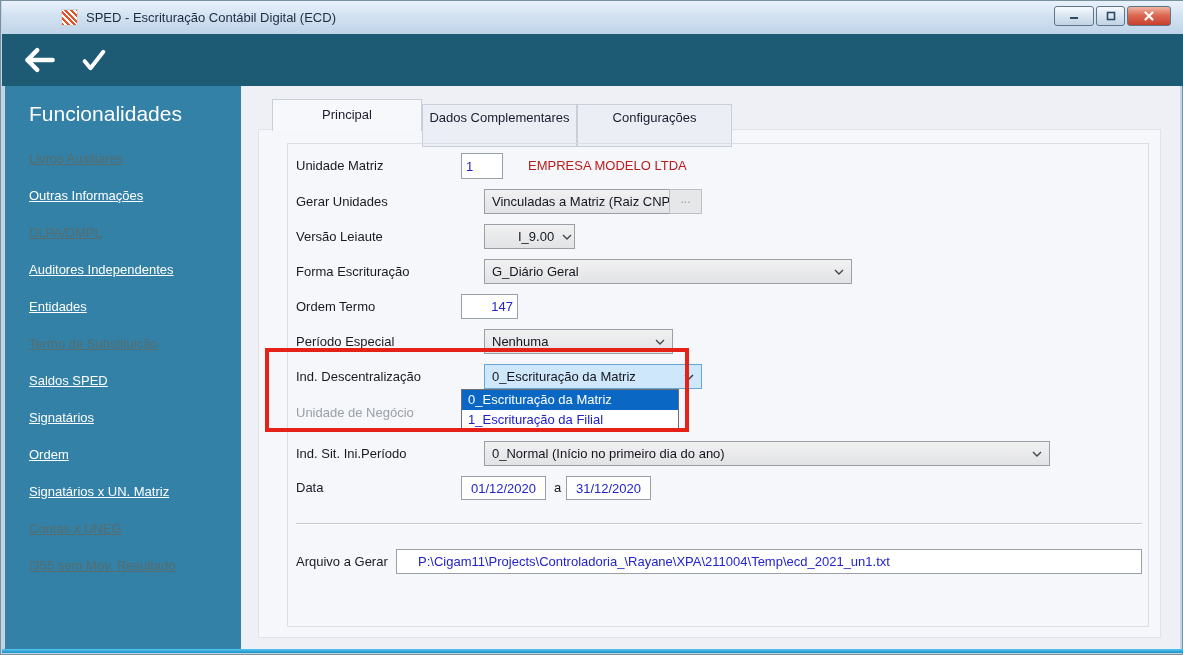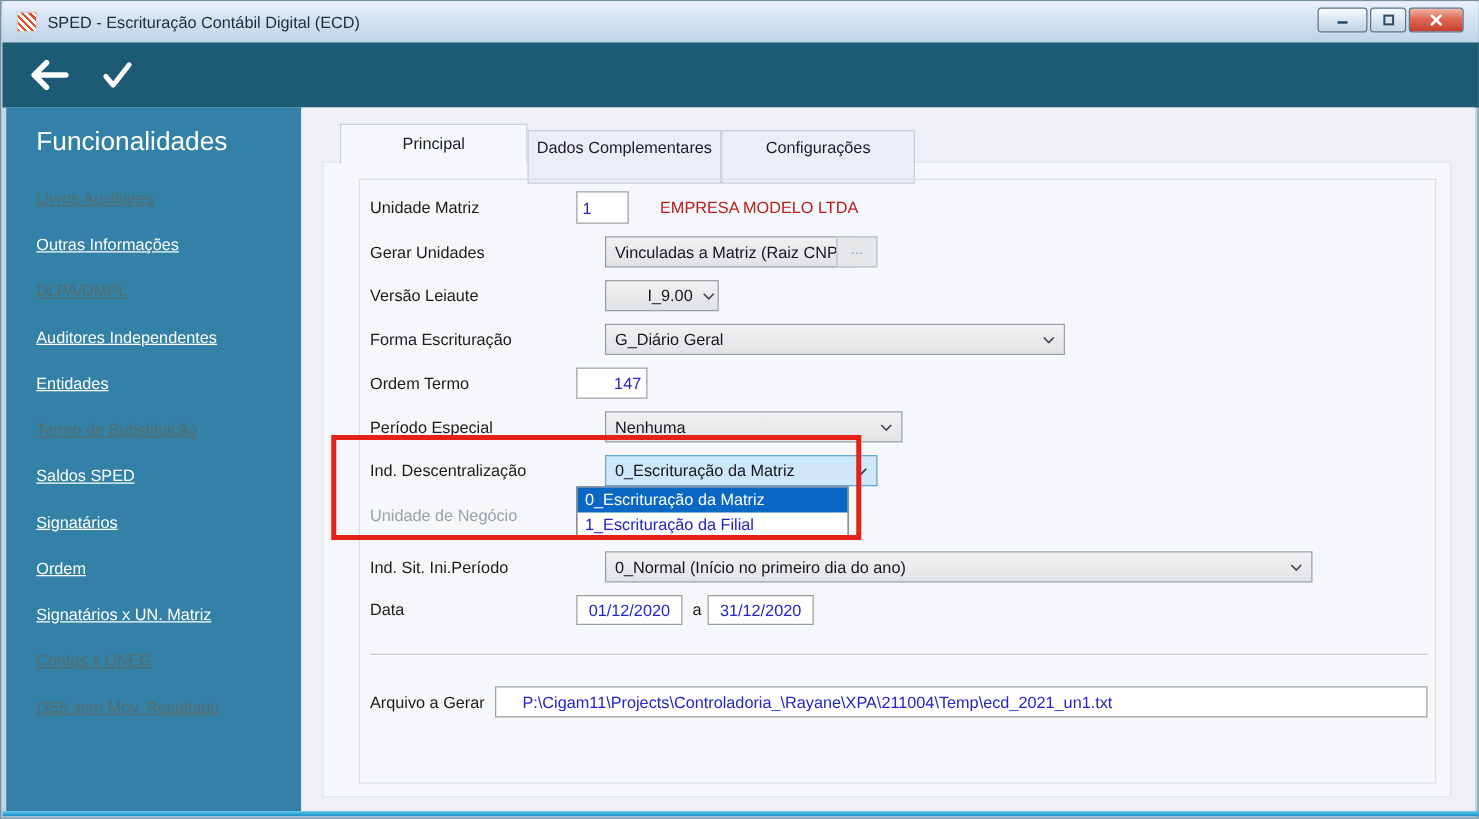--- a/index.html
+++ b/index.html
@@ -4,21 +4,21 @@
 <style>
   * { margin:0; padding:0; box-sizing:border-box; }
   html,body { width:1183px; height:655px; overflow:hidden;
     font-family:"Liberation Sans", sans-serif; }
   .window { position:absolute; inset:0; background:#c3d4e4;
     border:1px solid #77919f; }
 
   
   .titlebar { position:absolute; left:1px; top:0; width:1181px; height:33px;
     background:linear-gradient(#eaf2fb,#d3e2f2 45%,#bfd4e8);
-    display:flex; align-items:center; }
+    display:flex; align-items:center;padding-left:48px; }
   .app-icon { width:17px; height:17px; margin:0 8px 0 11px;
     background:repeating-linear-gradient(45deg,#e2542a 0 2px,#ffffff 2px 4px);
     border:1px solid #d0d4d8; }
   .title-text { font-size:13px; color:#1d2c3e; }
   .winbtns { position:absolute; right:12px; top:5px; display:flex; gap:2px; }
   .wbtn { height:20px; border:1px solid #5f7588; border-radius:3px;
     background:linear-gradient(#f6fafd,#dce7f2 45%,#c2d3e4);
     display:flex; align-items:center; justify-content:center;
     color:#2a4a66; font-size:11px; }
   .wbtn.min { width:40px; } .wbtn.max { width:29px; }
@@ -188,21 +188,21 @@
         <svg width="10" height="6" viewBox="0 0 10 6">
             <path d="M1 1 L5 5 L9 1" stroke="#44474c" stroke-width="1.4" fill="none"></path>
           </svg>
       </span>
     </div>
 
     <div class="flabel" style="top:208px;line-height:25px;">Ordem Termo</div>
     <input class="textbox" style="left: 220px; top: 208px; width: 57px; height: 25px; text-align: right;" value="147">
 
     <div class="flabel" style="top:243px;line-height:25px;">Período Especial</div>
-    <div class="combo" style="left:220px;top:243px;width:238px;text-align:right;">
+    <div class="combo" style="left:220px;top:243px;width:189px;text-align:right;">
       <span>Nenhuma</span>
       <span class="chev">
         <svg width="10" height="6" viewBox="0 0 10 6">
             <path d="M1 1 L5 5 L9 1" stroke="#44474c" stroke-width="1.4" fill="none"></path>
           </svg>
       </span>
     </div>
 
     <div class="flabel" style="top:278px;line-height:25px;">Ind. Descentralização</div>
     <div class="combo open" style="left:220px;top:278px;width:218px;">

